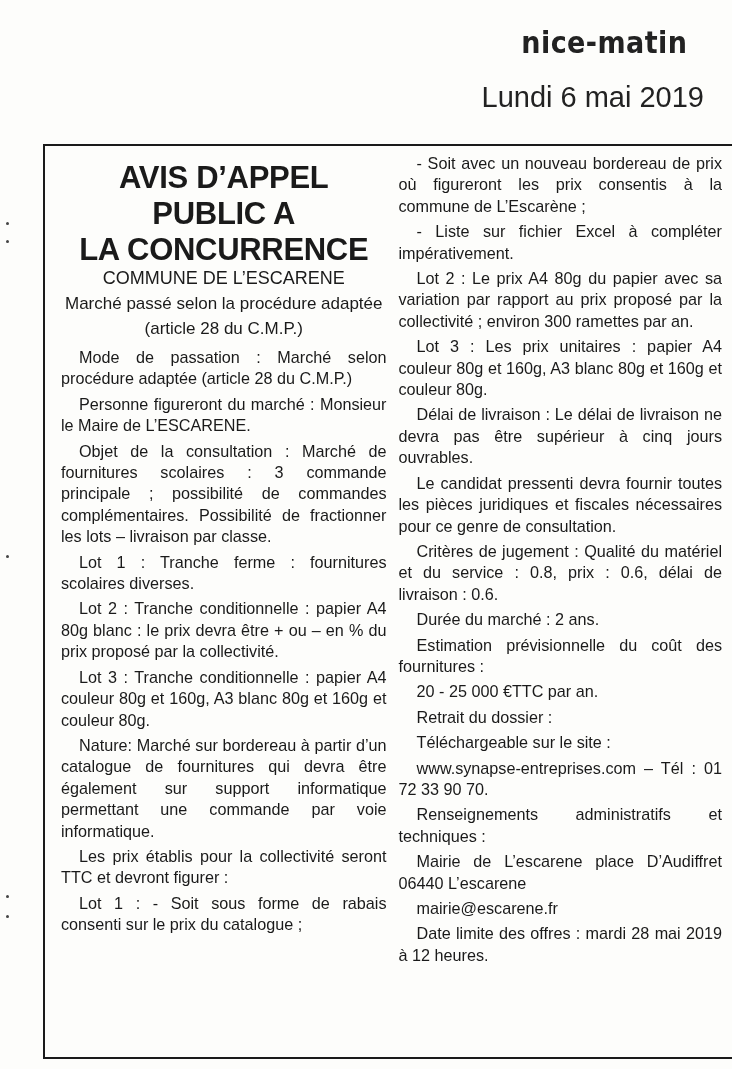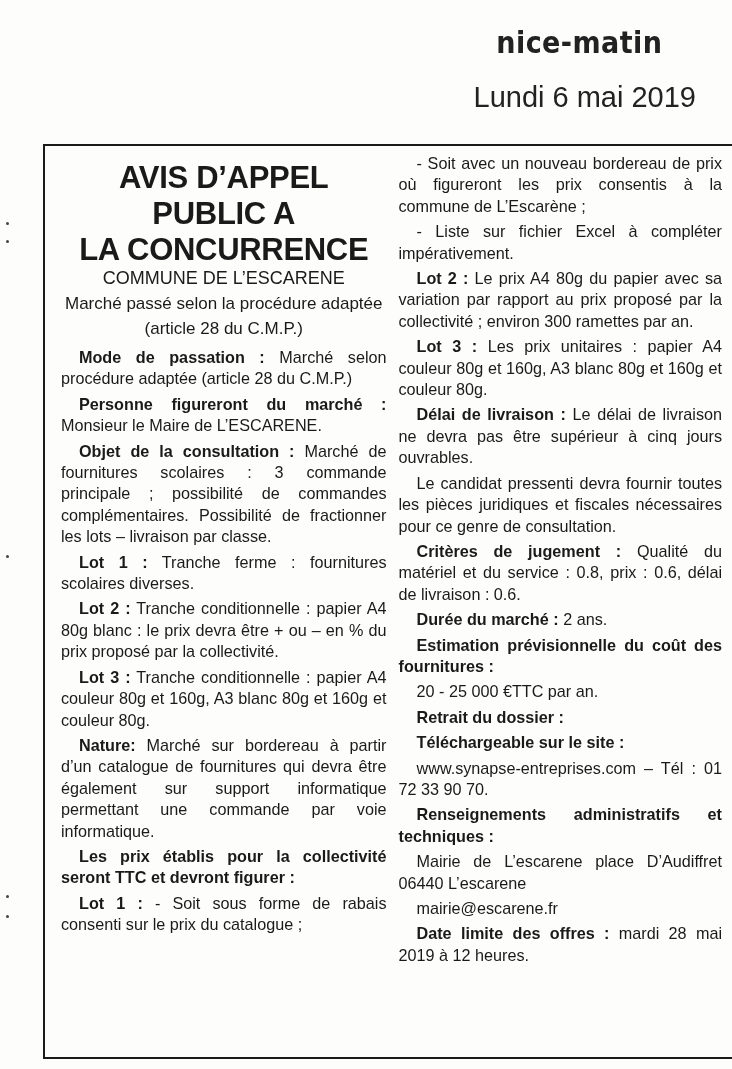--- a/index.html
+++ b/index.html
@@ -1,21 +1,21 @@
 <!DOCTYPE html>
 <html><head>
 <meta charset="utf-8">
 <style>
   html, body { margin: 0; padding: 0; background: #fdfdfb; }
   body {
     width: 732px; height: 1069px; position: relative; overflow: hidden;
     font-family: "Liberation Sans", sans-serif; color: #1a1a1a;
   }
   .masthead {
-    position: absolute; right: 36px; top: 26px; text-align: left;
+    position: absolute; right: 28px; top: 26px; text-align: center;
   }
   .brand {
     font-family: "DejaVu Sans", sans-serif; font-weight: bold;
     font-size: 30px; letter-spacing: 0.5px; color: #222; line-height: 34px;
     transform: scaleX(0.9); transform-origin: right center;
   }
   .pubdate {
     font-family: "Liberation Sans", sans-serif; font-size: 29px;
     color: #222; line-height: 34px; margin-top: 20px;
   }
@@ -28,21 +28,21 @@
   .col { box-sizing: border-box; font-size: 16.2px; line-height: 21.4px; }
   .col-left { width: 350px; padding: 10px 8px 0 16px; }
   .col-right { width: 338px; padding: 7px 10px 0 4px; }
   .title {
     text-align: center; font-weight: bold; font-size: 31px; line-height: 36px;
     letter-spacing: -0.3px; margin-top: 4px;
   }
   .subtitle { text-align: center; font-size: 18px; line-height: 20px; }
   .lead { text-align: center; font-size: 17px; line-height: 25px; margin-top: 3px; }
   p { margin: 0 0 4px 0; text-align: justify; text-indent: 18px; }
-  .b { font-weight: bold; }
+  .b { font-weight: normal; }
   .gap { margin-top: 6px; }
   .speck { position: absolute; background: #444; border-radius: 50%; }
 </style>
 </head>
 <body>
 
 <div class="masthead">
   <div class="brand">nice-matin</div>
   <div class="pubdate">Lundi 6 mai 2019</div>
 </div>

